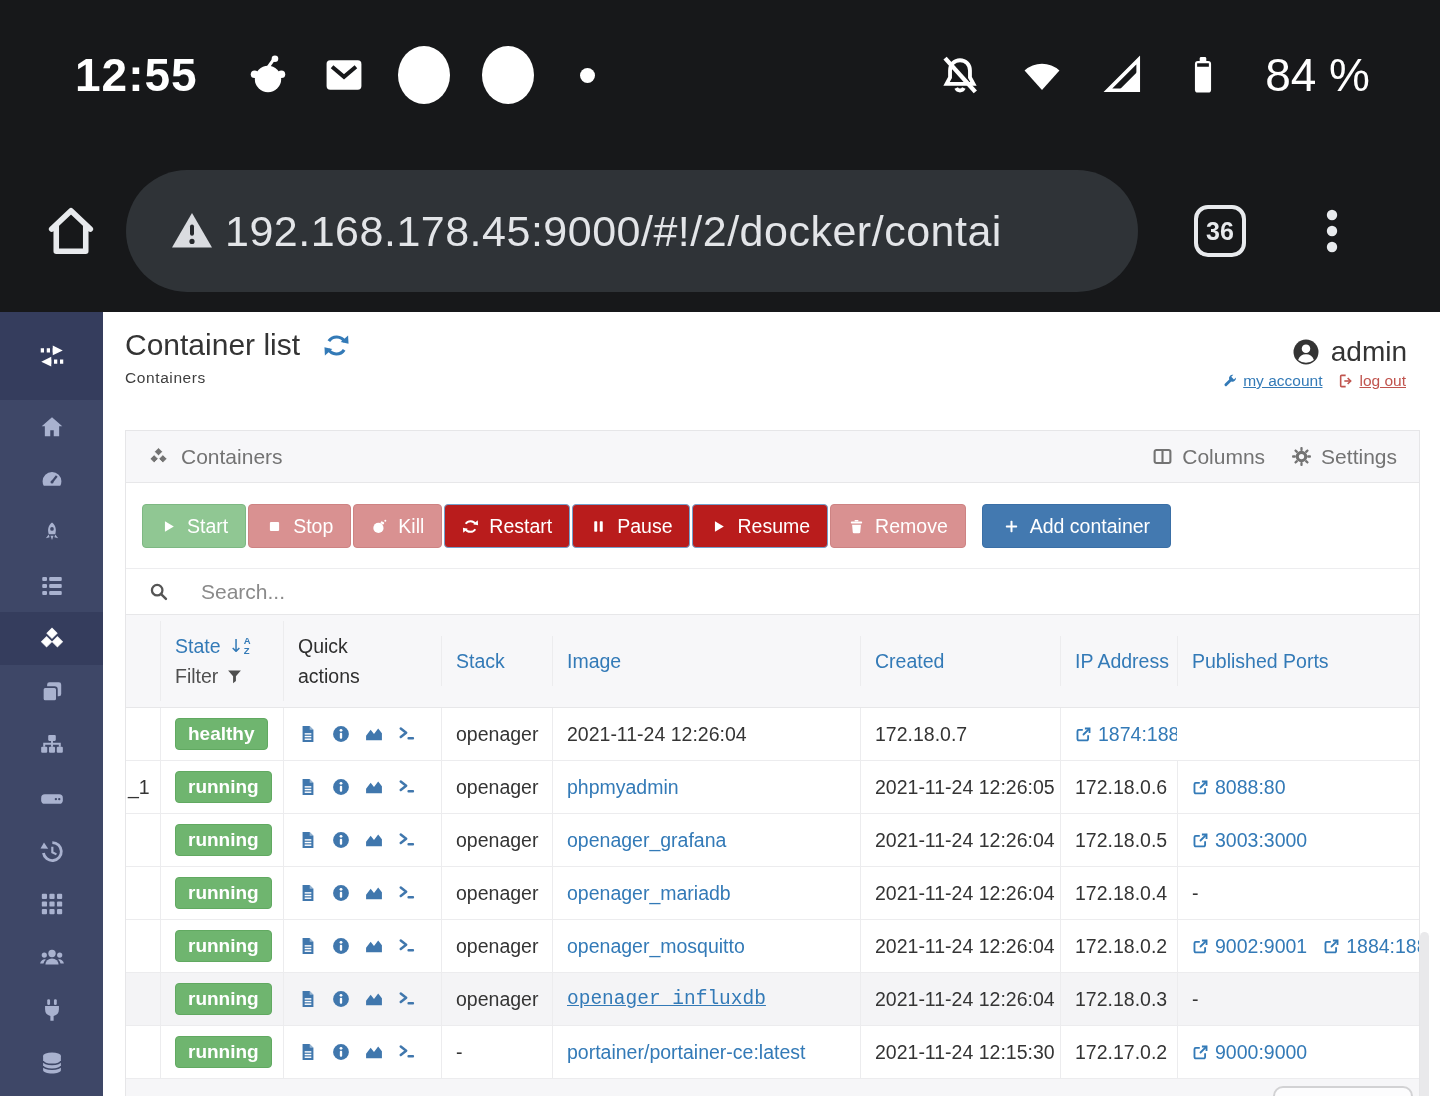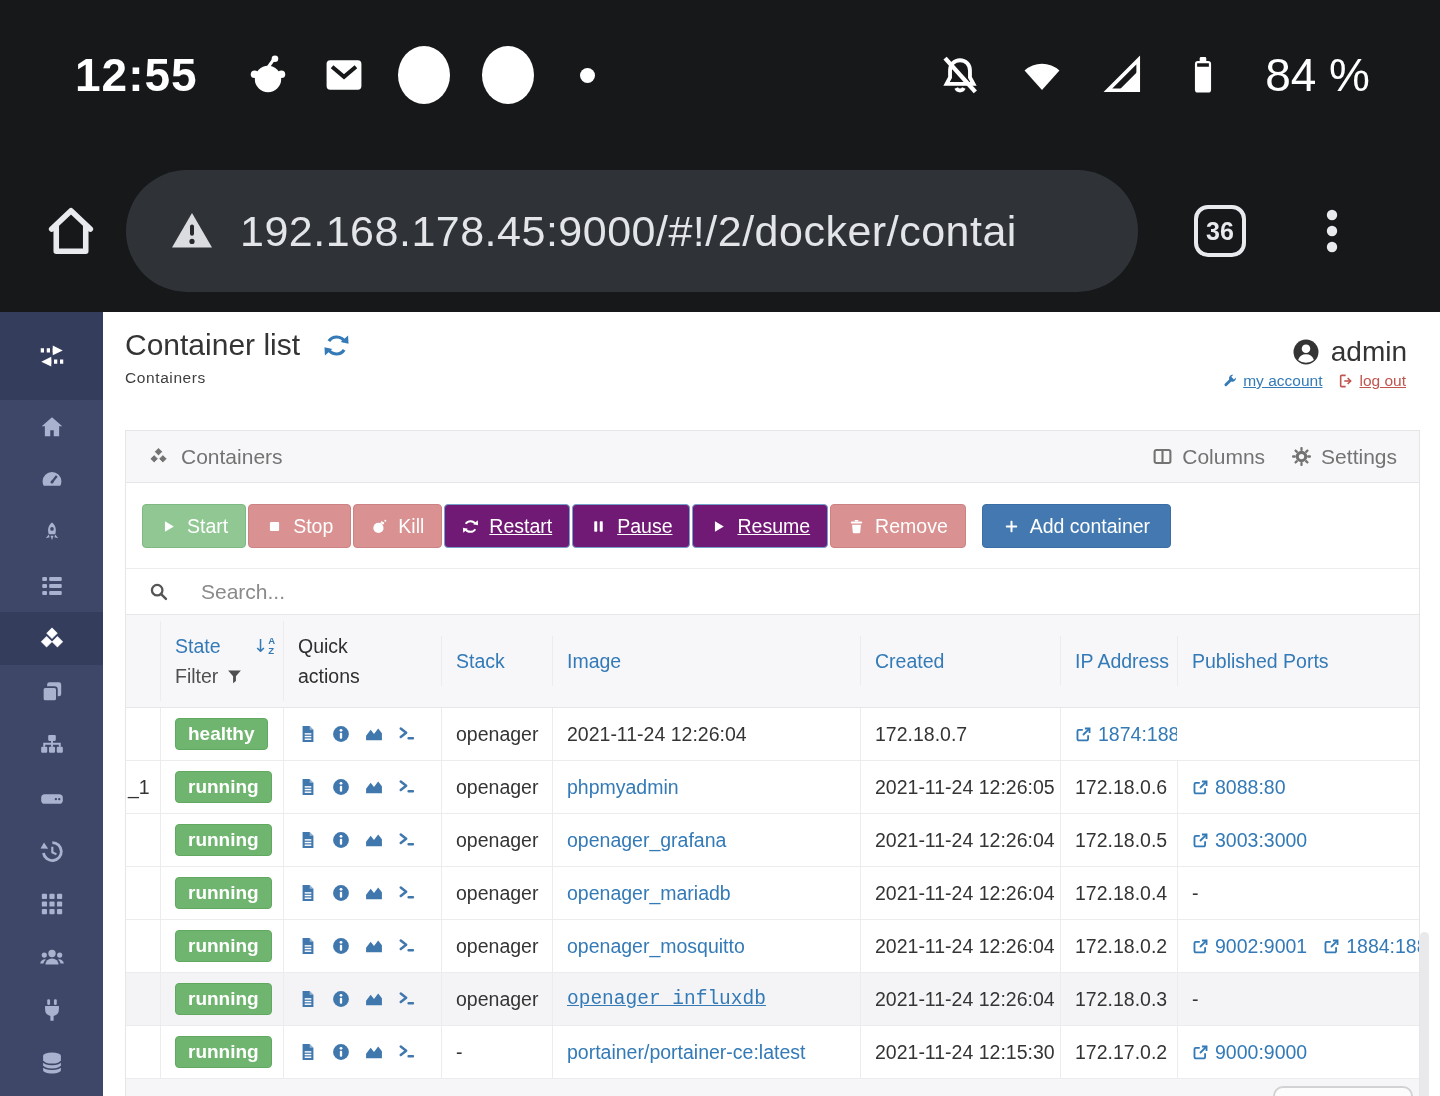--- a/index.html
+++ b/index.html
@@ -18,21 +18,21 @@
   .sb-right{margin-left:auto;display:flex;align-items:center;gap:36px;}
   .sb-batt-text{font-size:46px;font-weight:500;margin-left:4px;}
 
   
   .urlbar{position:absolute;top:150px;left:0;right:0;height:162px;background:var(--bar);
     display:flex;align-items:center;padding:0 48px 0 42px;}
   .home-btn{color:#e8eaed;width:58px;height:58px;flex:0 0 auto;}
   .omnibox{margin-left:26px;width:1012px;height:122px;border-radius:61px;background:#2f3337;
     display:flex;align-items:center;padding:0 42px;overflow:hidden;flex:0 0 auto;}
   .warn-ic{color:#dadce0;flex:0 0 auto;}
-  .url-text{margin-left:24px;font-size:43px;color:#e3e5e8;white-space:nowrap;overflow:hidden;letter-spacing:.5px;}
+  .url-text{margin-left:9px;font-size:43px;color:#e3e5e8;white-space:nowrap;overflow:hidden;letter-spacing:.5px;}
   .tabbox{margin-left:56px;width:52px;height:52px;border:4px solid #e8eaed;border-radius:14px;
     display:flex;align-items:center;justify-content:center;color:#e8eaed;font-size:25px;font-weight:700;flex:0 0 auto;}
   .kebab{margin-left:60px;color:#e8eaed;}
 
   
   .app{position:absolute;top:312px;left:0;right:0;bottom:0;display:flex;background:#fff;}
   .sidebar{width:103px;background:var(--sbbg);display:flex;flex-direction:column;flex:0 0 auto;}
   .sb-top{height:88px;background:#353d5d;display:flex;align-items:center;justify-content:center;color:#fff;}
   .sb-item{height:53px;display:flex;align-items:center;justify-content:center;color:#a9b2cf;cursor:pointer;}
   .sb-item.active{background:#353d5d;color:#fff;}
@@ -63,34 +63,34 @@
   .phead-right{margin-left:auto;display:flex;align-items:center;gap:26px;}
   .phead-right .opt{display:flex;align-items:center;gap:9px;cursor:pointer;}
   .phead svg{width:21px;height:21px;}
 
   .toolbar{padding:21px 0 20px 16px;display:flex;align-items:center;flex:0 0 auto;}
   .abtn{height:44px;padding:0 17px;margin-right:2px;border-radius:4px;border:1px solid;
     display:flex;align-items:center;gap:10px;color:#fff;font-size:19.5px;font-family:inherit;cursor:pointer;font-weight:500;}
   .abtn svg{width:17px;height:17px;}
   .abtn.green{background:#90c793;border-color:#7eb883;}
   .abtn.red{background:#d99191;border-color:#cd8383;}
-  .abtn.blue{background:#701a75;border-color:#74a0cb;text-decoration:underline;}
+  .abtn.blue{background:#b91c1c;border-color:#74a0cb;}
   .abtn.primary{background:#4379b0;border-color:#3a6fa6;margin-left:14px;padding:0 20px;}
 
   .searchrow{height:47px;border-top:1px solid #ededef;border-bottom:1px solid #e7e7e9;display:flex;
     align-items:center;padding:0 22px;gap:32px;color:#555;flex:0 0 auto;}
   .searchrow input{border:none;outline:none;font-size:21px;color:#444;flex:1;font-family:inherit;background:transparent;}
   .searchrow input::placeholder{color:#8a8a8a;}
 
   .grid{display:grid;grid-template-columns:34px 123px 158px 111px 308px 200px 117px auto;}
   .thead{background:#f7f7f9;border-bottom:1px solid #e7e7e9;min-height:93px;align-items:center;
     color:var(--blue);font-size:19.5px;flex:0 0 auto;}
   .thead>div{padding:10px 8px 10px 14px;border-left:1px solid #ececee;line-height:1.55;}
   .thead>div:first-child{border-left:none;}
-  .th-state .l1{display:flex;align-items:center;justify-content:space-between;}
+  .th-state .l1{display:flex;align-items:center;gap:8px;}
   .th-state .l2{color:#4f4f4f;display:flex;align-items:center;gap:8px;}
   .sorticon{display:inline-flex;align-items:center;cursor:pointer;}
   .sorticon .arr{font-family:"DejaVu Sans",sans-serif;font-size:18px;}
   .sorticon .az{display:flex;flex-direction:column;font-size:9.5px;font-weight:700;line-height:1;font-style:normal;}
   .sorticon .az i{font-style:normal;}
   .th-quick{color:#2f2f2f;}
   .funnel{color:#4f4f4f;}
 
   .trow{height:53px;border-bottom:1px solid #ececee;align-items:center;font-size:19.5px;color:#343434;flex:0 0 auto;}
   .trow>div{padding-left:14px;border-left:1px solid #ececee;height:100%;display:flex;align-items:center;overflow:hidden;}

